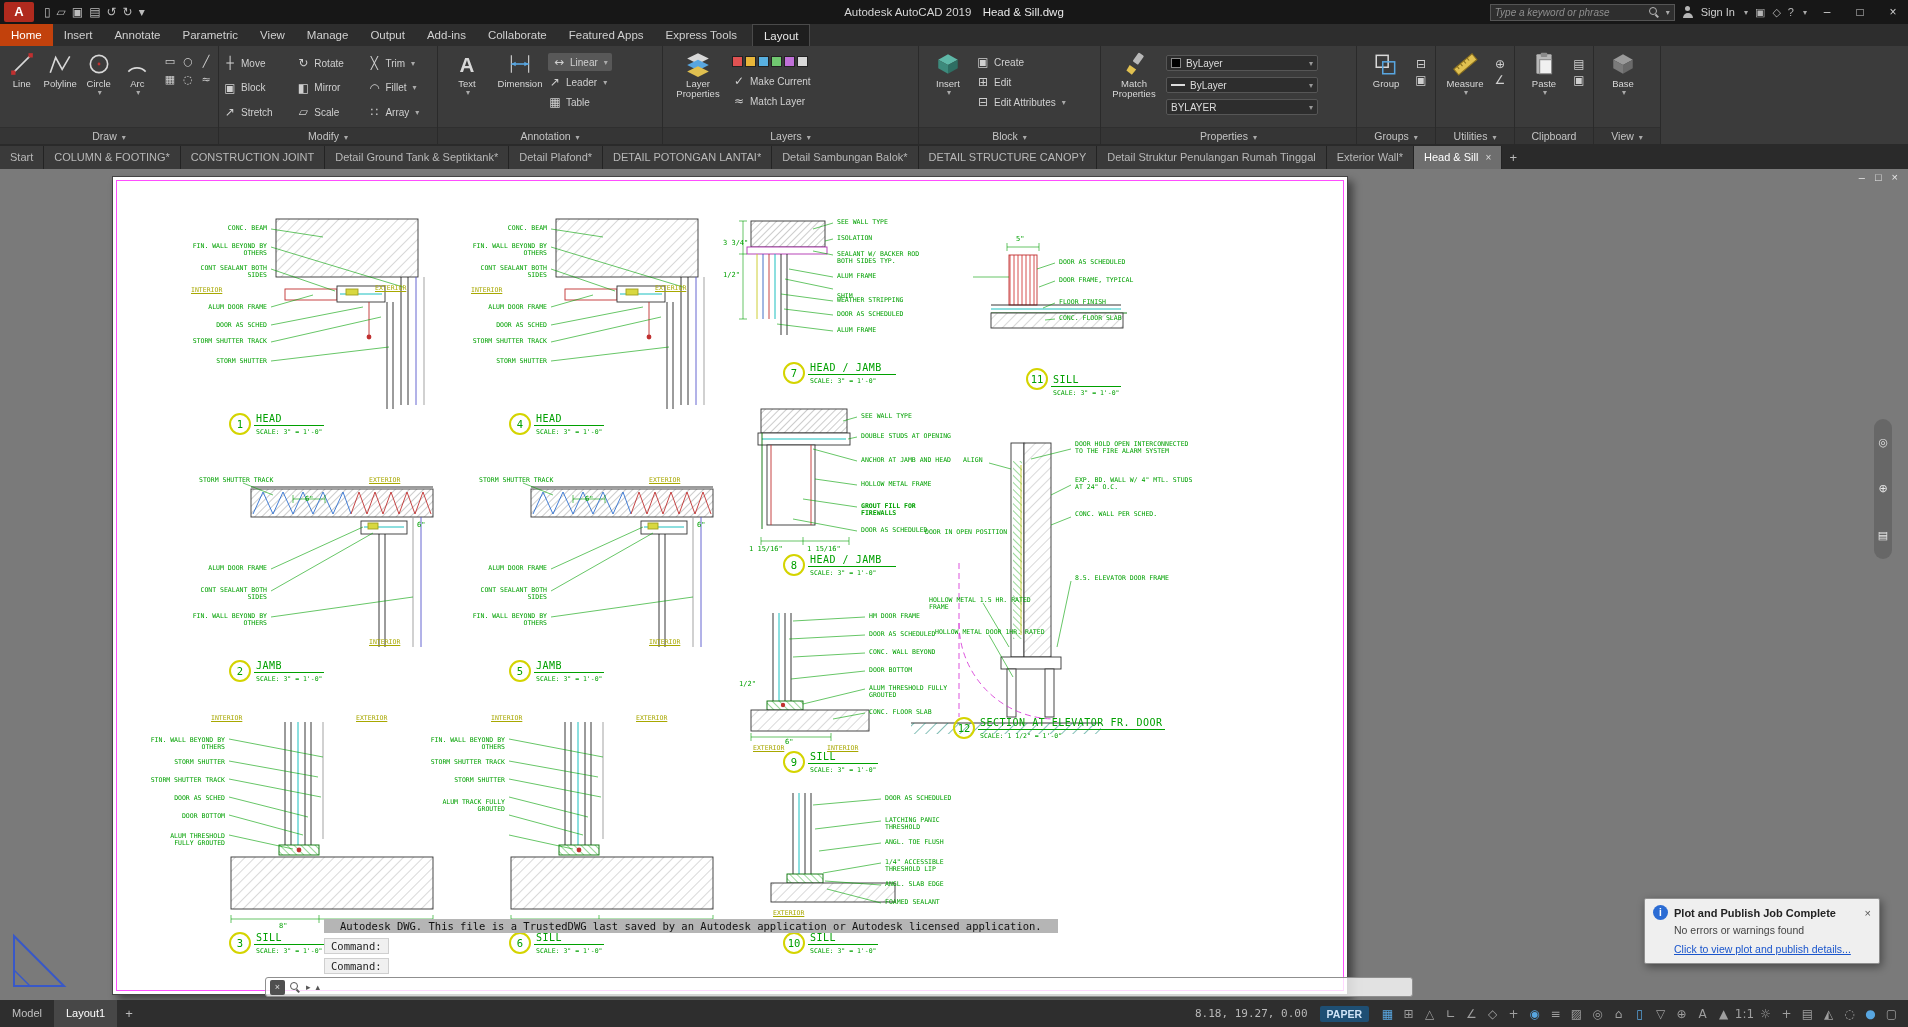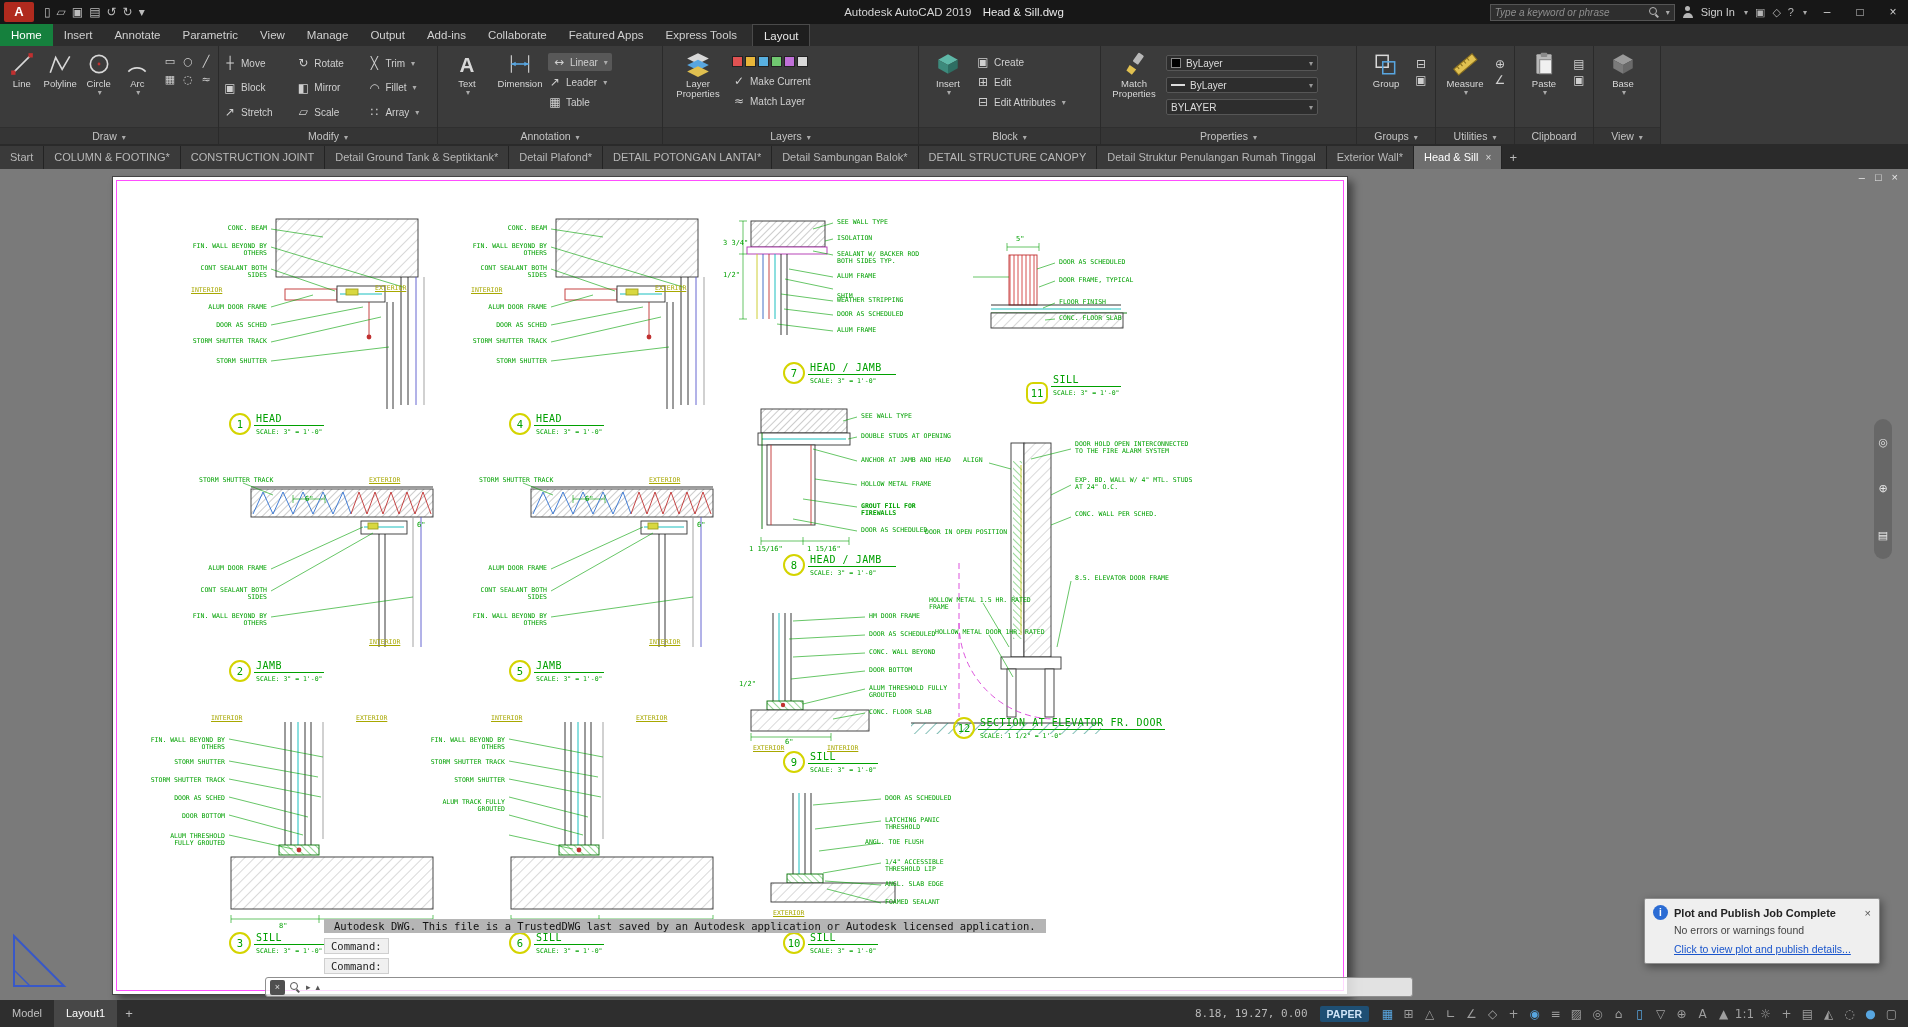--- a/index.html
+++ b/index.html
@@ -21,21 +21,21 @@
 .mag::after{content:"";position:absolute;width:4px;height:1.5px;background:#b5b5b5;transform:rotate(45deg);left:6px;top:8px}
 .person{width:12px;height:12px;position:relative;display:inline-block}
 .person::before{content:"";position:absolute;width:5px;height:5px;border-radius:50%;background:#b5b5b5;left:3.5px;top:0}
 .person::after{content:"";position:absolute;width:10px;height:5px;border-radius:5px 5px 0 0;background:#b5b5b5;left:1px;bottom:0}
 .signin{font-size:11px;color:#cfcfcf}
 .tbicon{font-size:11px;color:#b5b5b5}
 .winbtn{width:26px;text-align:center;font-size:12px;color:#cfcfcf}
 
 .rtabs{position:absolute;left:0;top:24px;width:1908px;height:22px;background:#2d2d2d;display:flex;align-items:flex-end;z-index:49}
 .rtab{padding:3px 11px;font-size:11.5px;color:#d0d0d0;height:22px;line-height:16px}
-.rtab.active{background:#15803d;color:#fff}
+.rtab.active{background:#c2410c;color:#fff}
 .rtab.ctx{background:#1e1e1e;border:1px solid #4a4a4a;border-bottom:none;color:#e8e8e8;margin-left:4px}
 
 .ribbon{position:absolute;left:0;top:46px;width:1908px;height:98px;background:#3b3b3b;display:flex;z-index:48}
 .panel{height:98px;border-right:1px solid #2a2a2a;display:flex;flex-direction:column;flex:none}
 .p-body{flex:1;display:flex;align-items:flex-start;padding:3px 4px;gap:3px}
 .p-label{height:17px;font-size:10.5px;color:#c4c4c4;text-align:center;line-height:16px;background:#353535;border-top:1px solid #2f2f2f}
 .bigbtn{width:50px;display:flex;flex-direction:column;align-items:center;font-size:9.5px;color:#d8d8d8;text-align:center;line-height:1.1;padding-top:2px}
 .bigbtn svg{width:26px;height:26px;margin-bottom:2px}
 .smallbtn{display:flex;align-items:center;gap:4px;font-size:10px;color:#d0d0d0;height:18px;white-space:nowrap}
 .glyph{font-family:"DejaVu Sans",sans-serif;font-size:12px;color:#cfcfcf;width:14px;text-align:center;flex:none}
@@ -69,21 +69,21 @@
 .cadlbl.pw{width:117px;white-space:normal}
 .cadlbl.o{color:#a8a800;text-decoration:underline}
 .cadDim{position:absolute;font-family:"DejaVu Sans Mono",monospace;font-size:7px;color:#00a000;white-space:nowrap}
 .bub{position:absolute;width:22px;height:22px;border:2px solid #d4d400;border-radius:50%;color:#00a000;font-family:"DejaVu Sans Mono",monospace;font-size:10.5px;display:flex;align-items:center;justify-content:center}
 .ctitle{position:absolute;font-family:"DejaVu Sans Mono",monospace;font-size:10px;letter-spacing:.5px;color:#00a000;border-bottom:1.4px solid #00a000;padding:0 2px 1px 2px;white-space:nowrap}
 .cscale{position:absolute;font-family:"DejaVu Sans Mono",monospace;font-size:6.5px;color:#00a000;white-space:nowrap}
 .doc-ctrl{position:absolute;right:10px;top:2px;display:flex;gap:10px;color:#e8e8e8;font-size:11px}
 .navbar{position:absolute;right:16px;top:250px;width:18px;height:140px;background:rgba(70,70,70,.35);border-radius:9px;display:flex;flex-direction:column;align-items:center;justify-content:space-around;color:#e8e8e8;font-size:11px}
 .ucs{position:absolute;left:6px;bottom:8px}
 
-.trustbar{position:absolute;left:324px;top:750px;background:#b5b5b5;color:#111;font-family:"DejaVu Sans Mono",monospace;font-size:10.5px;padding:1px 10px;white-space:nowrap}
+.trustbar{position:absolute;left:324px;top:750px;background:#b5b5b5;color:#111;font-family:"DejaVu Sans Mono",monospace;font-size:10.5px;padding:1px 16px;white-space:nowrap}
 .cmdhist{position:absolute;left:324px;background:#f0f0f0;color:#222;font-family:"DejaVu Sans Mono",monospace;font-size:10.5px;padding:1px 6px;border:1px solid #cfcfcf}
 .cmdbar{position:absolute;left:265px;top:808px;width:1148px;height:20px;background:rgba(255,255,255,.78);border:1px solid #8f8f8f;border-radius:3px;display:flex;align-items:center;gap:5px;padding:0 4px}
 .cmdbtn{width:15px;height:15px;background:#4f4f4f;border-radius:2px;color:#ddd;font-size:9px;text-align:center;line-height:15px;flex:none}
 .magd{width:11px;height:11px;position:relative;flex:none}
 .magd::before{content:"";position:absolute;width:6px;height:6px;border:1.5px solid #555;border-radius:50%;left:0;top:0}
 .magd::after{content:"";position:absolute;width:4px;height:1.5px;background:#555;transform:rotate(45deg);left:6px;top:8px}
 .cmdbar input{flex:1;background:transparent;border:none;outline:none;font-family:"DejaVu Sans Mono",monospace;font-size:11px;color:#333}
 .cmdbar input::placeholder{color:#666;font-style:italic}
 
 .toast{position:absolute;right:28px;bottom:36px;width:236px;background:#efefef;border:1px solid #8f8f8f;border-radius:2px;box-shadow:2px 3px 8px rgba(0,0,0,.4);padding:6px 8px;z-index:30}
@@ -803,34 +803,34 @@
         <div class="cadlbl l" style="left: 756px; top: 532px;">CONC. FLOOR SLAB</div>
         <div class="cadlbl o" style="left: 640px; top: 568px;">EXTERIOR</div>
         <div class="cadlbl o" style="left: 714px; top: 568px;">INTERIOR</div>
         <div class="cadDim" style="left: 626px; top: 503px;">1/2"</div>
         <div class="cadDim" style="left: 672px; top: 561px;">6"</div>
         <div class="bub" style="left: 670px; top: 574px;">9</div>
         <div class="ctitle" style="left: 695px; top: 574px; min-width: 70px;">SILL</div>
         <div class="cscale" style="left: 697px; top: 589px;">SCALE: 3" = 1'-0"</div>
         <div class="cadlbl l" style="left: 772px; top: 618px;">DOOR AS SCHEDULED</div>
         <div class="cadlbl l" style="left: 772px; top: 640px;">LATCHING PANIC THRESHOLD</div>
-        <div class="cadlbl l" style="left: 752px; top: 662px;">ANGL. TOE FLUSH</div>
+        <div class="cadlbl l" style="left: 772px; top: 662px;">ANGL. TOE FLUSH</div>
         <div class="cadlbl l" style="left: 772px; top: 682px;">1/4" ACCESSIBLE THRESHOLD LIP</div>
         <div class="cadlbl l" style="left: 772px; top: 704px;">ANGL. SLAB EDGE</div>
         <div class="cadlbl l" style="left: 772px; top: 722px;">FOAMED SEALANT</div>
         <div class="cadlbl o" style="left: 660px; top: 733px;">EXTERIOR</div>
         <div class="bub" style="left: 670px; top: 755px;">10</div>
         <div class="ctitle" style="left: 695px; top: 755px; min-width: 70px;">SILL</div>
         <div class="cscale" style="left: 697px; top: 770px;">SCALE: 3" = 1'-0"</div>
         <div class="cadlbl l" style="left: 946px; top: 82px;">DOOR AS SCHEDULED</div>
         <div class="cadlbl l" style="left: 946px; top: 100px;">DOOR FRAME, TYPICAL</div>
         <div class="cadlbl l" style="left: 946px; top: 122px;">FLOOR FINISH</div>
         <div class="cadlbl l" style="left: 946px; top: 138px;">CONC. FLOOR SLAB</div>
         <div class="cadDim" style="left: 903px; top: 58px;">5"</div>
-        <div class="bub" style="left: 913px; top: 205px; border-radius: 7px;">11</div>
+        <div class="bub" style="left: 913px; top: 191px;">11</div>
         <div class="ctitle" style="left: 938px; top: 197px; min-width: 70px;">SILL</div>
         <div class="cscale" style="left: 940px; top: 212px;">SCALE: 3" = 1'-0"</div>
         <div class="cadlbl lw" style="left: 962px; top: 264px;">DOOR HOLD OPEN INTERCONNECTED TO THE FIRE ALARM SYSTEM</div>
         <div class="cadlbl lw" style="left: 962px; top: 300px;">EXP. BD. WALL W/ 4" MTL. STUDS AT 24" O.C.</div>
         <div class="cadlbl p" style="left: 962px; top: 334px;">CONC. WALL PER SCHED.</div>
         <div class="cadlbl p" style="left: 962px; top: 398px;">8.5. ELEVATOR DOOR FRAME</div>
         <div class="cadlbl p" style="left: 850px; top: 280px;">ALIGN</div>
         <div class="cadlbl pw" style="left: 812px; top: 352px;">DOOR IN OPEN POSITION</div>
         <div class="cadlbl pw" style="left: 816px; top: 420px;">HOLLOW METAL 1.5 HR. RATED FRAME</div>
         <div class="cadlbl pw" style="left: 822px; top: 452px;">HOLLOW METAL DOOR 1HR. RATED</div>

